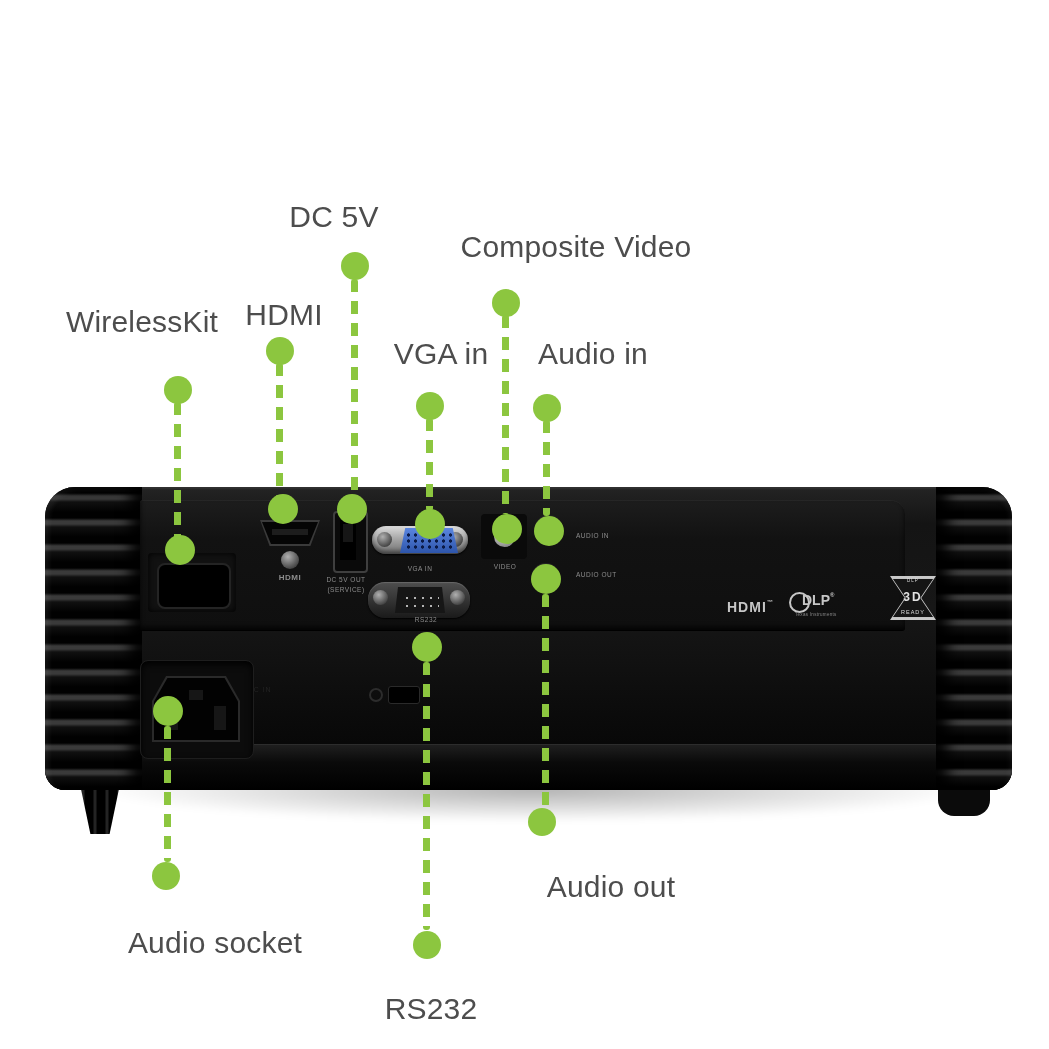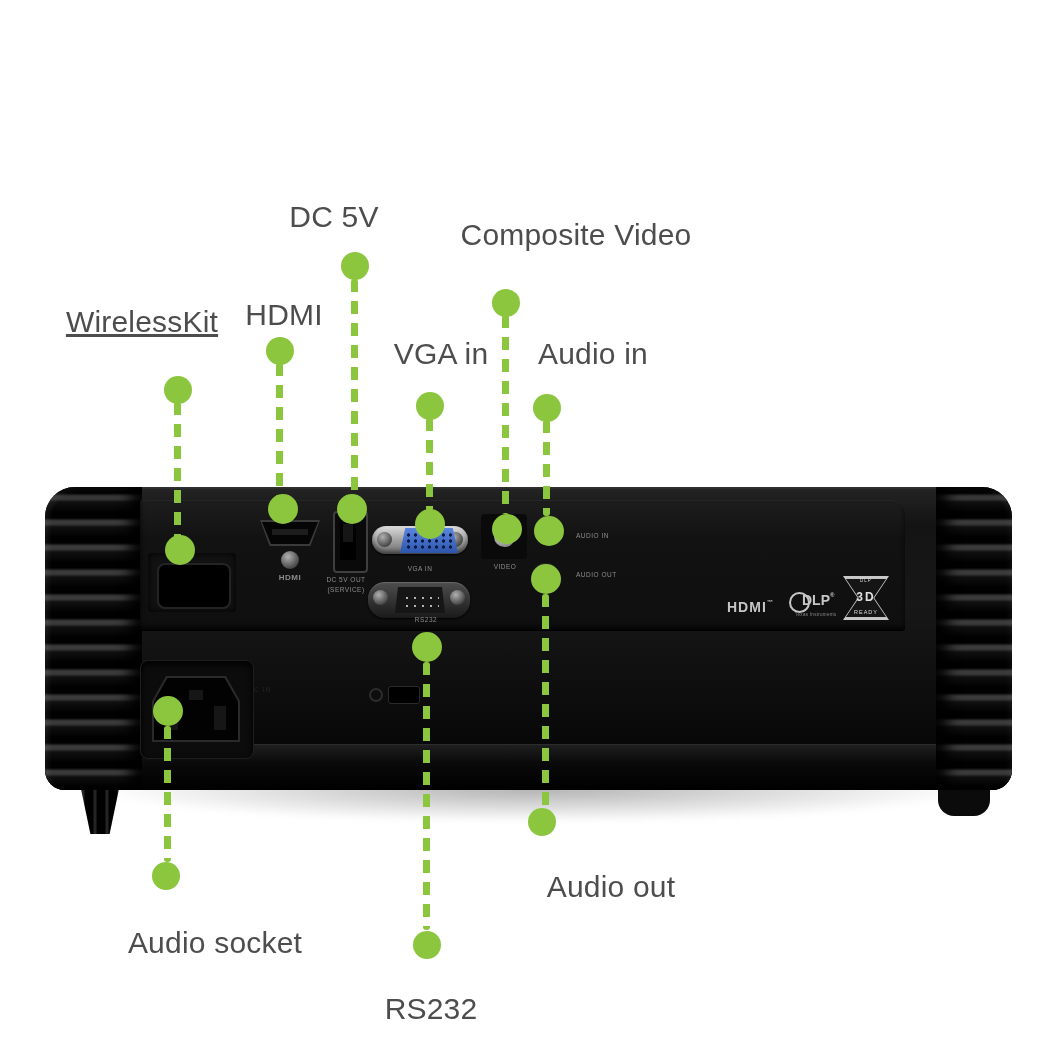--- a/index.html
+++ b/index.html
@@ -150,21 +150,21 @@
   <div class="logo-text" style="left:727px;top:599px;font-size:14px;letter-spacing:1px;">
     <span>HDMI</span><span style="font-size:6px;vertical-align:top;">™</span>
   </div>
   <div class="abs" style="left:789px;top:591px;width:52px;height:28px;">
     <div class="abs" style="left:0;top:1px;width:17px;height:17px;border:2.5px solid #c6c6c6;border-radius:50%;"></div>
     <div class="logo-text" style="left:13px;top:1px;font-size:14px;">
       <span>DLP</span><span style="font-size:6px;vertical-align:top;">®</span>
     </div>
     <div class="abs" style="left:6px;top:21px;width:46px;font-size:4.5px;color:#8a8a8a;letter-spacing:.3px;white-space:nowrap;">Texas Instruments</div>
   </div>
-  <div class="abs" style="left:843px;top:576px;width:46px;height:48px;">
+  <div class="abs" style="left:890px;top:576px;width:46px;height:48px;">
     <div class="abs" style="left:0;top:0;width:46px;height:44px;background:#c9c9c9;
                 clip-path:polygon(0 0,100% 0,68% 50%,100% 100%,0 100%,32% 50%);"></div>
     <div class="abs" style="left:0;top:0;width:46px;height:44px;background:#151515;transform:scale(.88);
                 clip-path:polygon(0 0,100% 0,68% 50%,100% 100%,0 100%,32% 50%);"></div>
     <div class="abs" style="left:0;top:2px;width:46px;text-align:center;font-size:4.5px;color:#ddd;letter-spacing:1px;">DLP</div>
     <div class="abs" style="left:0;top:14px;width:46px;text-align:center;font-size:12px;font-weight:bold;color:#e2e2e2;letter-spacing:2px;">3D</div>
     <div class="abs" style="left:0;top:33px;width:46px;text-align:center;font-size:5.5px;color:#ddd;letter-spacing:1px;">READY</div>
   </div>
 
   <div class="abs" style="left:369px;top:688px;width:10px;height:10px;border:2px solid #2c2c2c;border-radius:50%;"></div>
@@ -175,21 +175,21 @@
   <div class="abs" style="left:152px;top:676px;width:88px;height:66px;background:#2a2a2a;
               clip-path:polygon(16% 0,84% 0,100% 38%,100% 100%,0 100%,0 38%);"></div>
   <div class="abs" style="left:154px;top:678px;width:84px;height:62px;background:#020202;
               clip-path:polygon(16% 0,84% 0,100% 38%,100% 100%,0 100%,0 38%);">
     <div class="abs" style="left:35px;top:12px;width:14px;height:10px;background:#161616;"></div>
     <div class="abs" style="left:12px;top:28px;width:12px;height:24px;background:#161616;"></div>
     <div class="abs" style="left:60px;top:28px;width:12px;height:24px;background:#161616;"></div>
   </div>
 
   <div>
-    <div class="callout-label" style="left:142px;top:305px;text-decoration:underline;">WirelessKit</div>
+    <div class="callout-label" style="left:142px;top:305px;">WirelessKit</div>
     <div class="dot" style="left:164px;top:376px;width:28px;height:28px;"></div>
     <div class="vline" style="left:174px;top:402px;height:140px;"></div>
     <div class="dot" style="left:165px;top:535px;width:30px;height:30px;"></div>
   </div>
 
   <div>
     <div class="callout-label" style="left:284px;top:298px;">HDMI</div>
     <div class="dot" style="left:266px;top:337px;width:28px;height:28px;"></div>
     <div class="vline" style="left:276px;top:363px;height:134px;"></div>
     <div class="dot" style="left:268px;top:494px;width:30px;height:30px;"></div>
@@ -203,21 +203,21 @@
   </div>
 
   <div>
     <div class="callout-label" style="left:441px;top:337px;">VGA in</div>
     <div class="dot" style="left:416px;top:392px;width:28px;height:28px;"></div>
     <div class="vline" style="left:426px;top:418px;height:93px;"></div>
     <div class="dot" style="left:415px;top:509px;width:30px;height:30px;"></div>
   </div>
 
   <div>
-    <div class="callout-label" style="left:576px;top:218px;">Composite Video</div>
+    <div class="callout-label" style="left:576px;top:230px;">Composite Video</div>
     <div class="dot" style="left:492px;top:289px;width:28px;height:28px;"></div>
     <div class="vline" style="left:502px;top:315px;height:199px;"></div>
     <div class="dot" style="left:492px;top:514px;width:30px;height:30px;"></div>
   </div>
 
   <div>
     <div class="callout-label" style="left:593px;top:337px;">Audio in</div>
     <div class="dot" style="left:533px;top:394px;width:28px;height:28px;"></div>
     <div class="vline" style="left:543px;top:420px;height:96px;"></div>
     <div class="dot" style="left:534px;top:516px;width:30px;height:30px;"></div>

